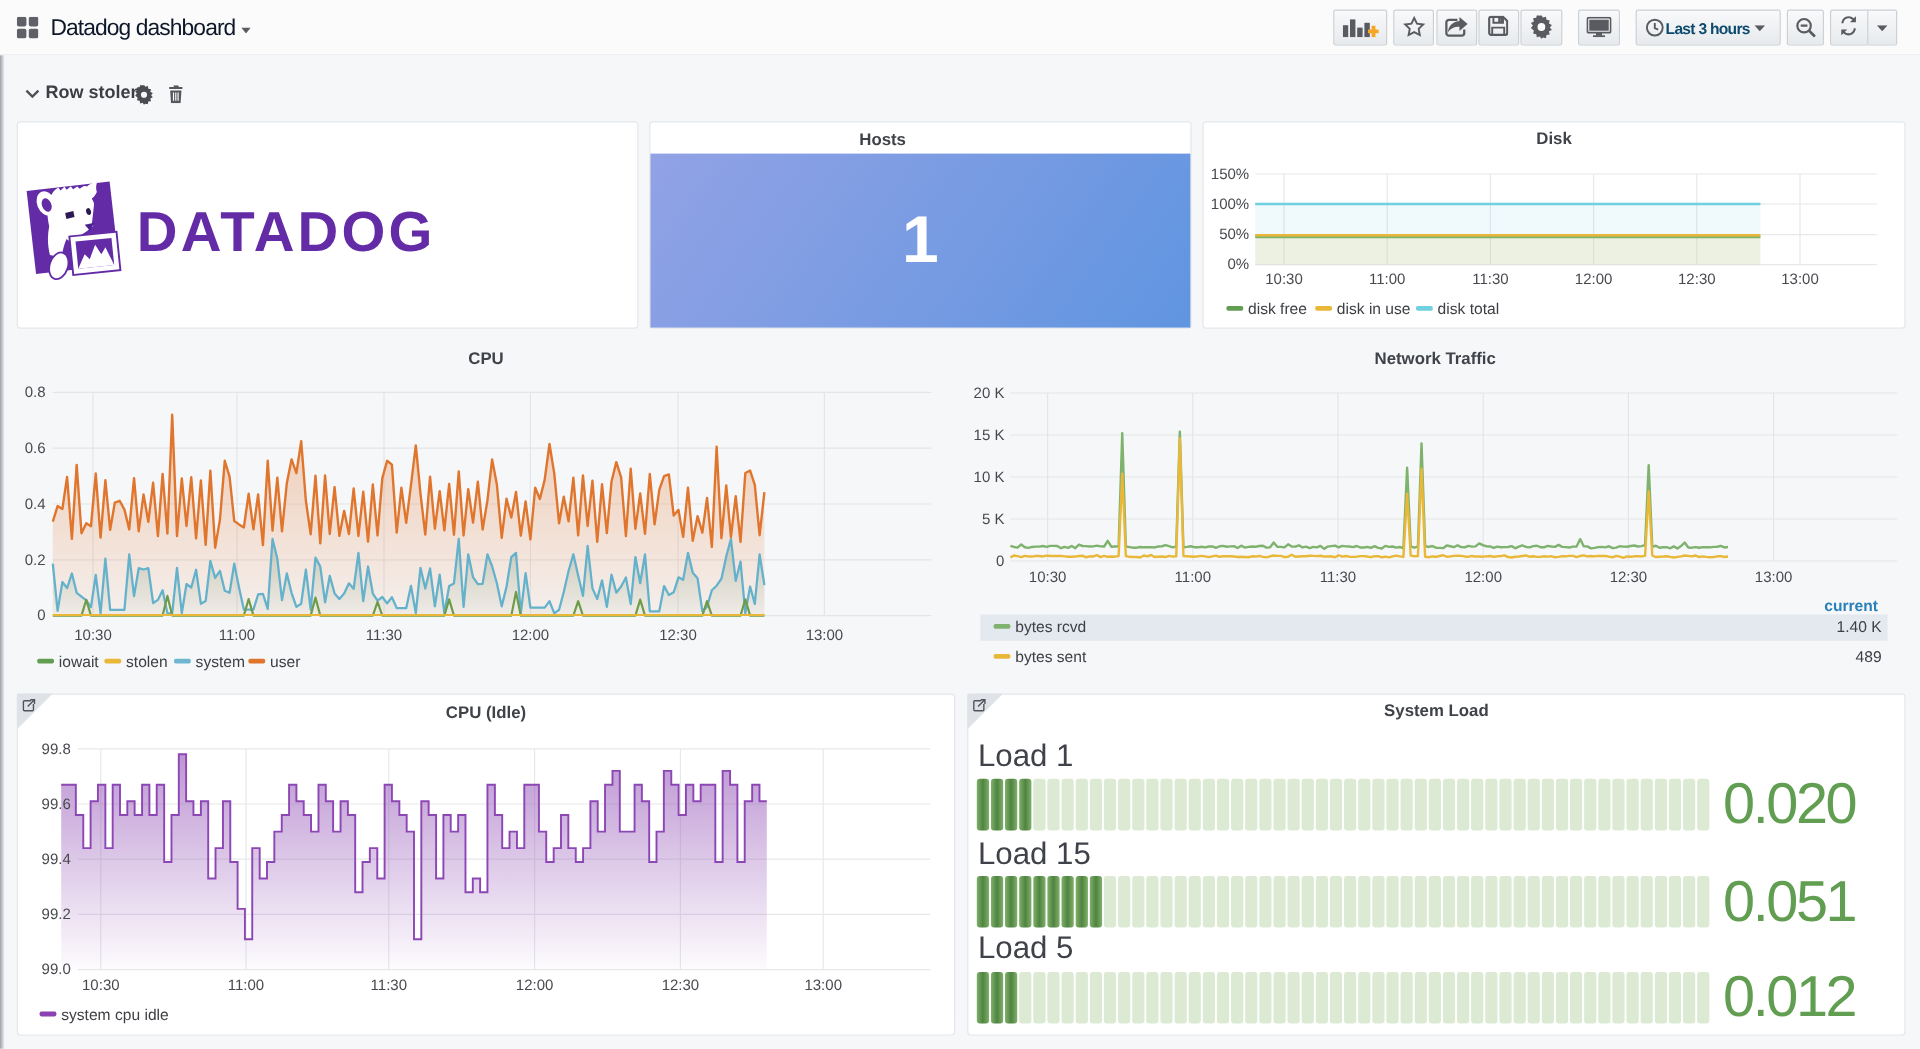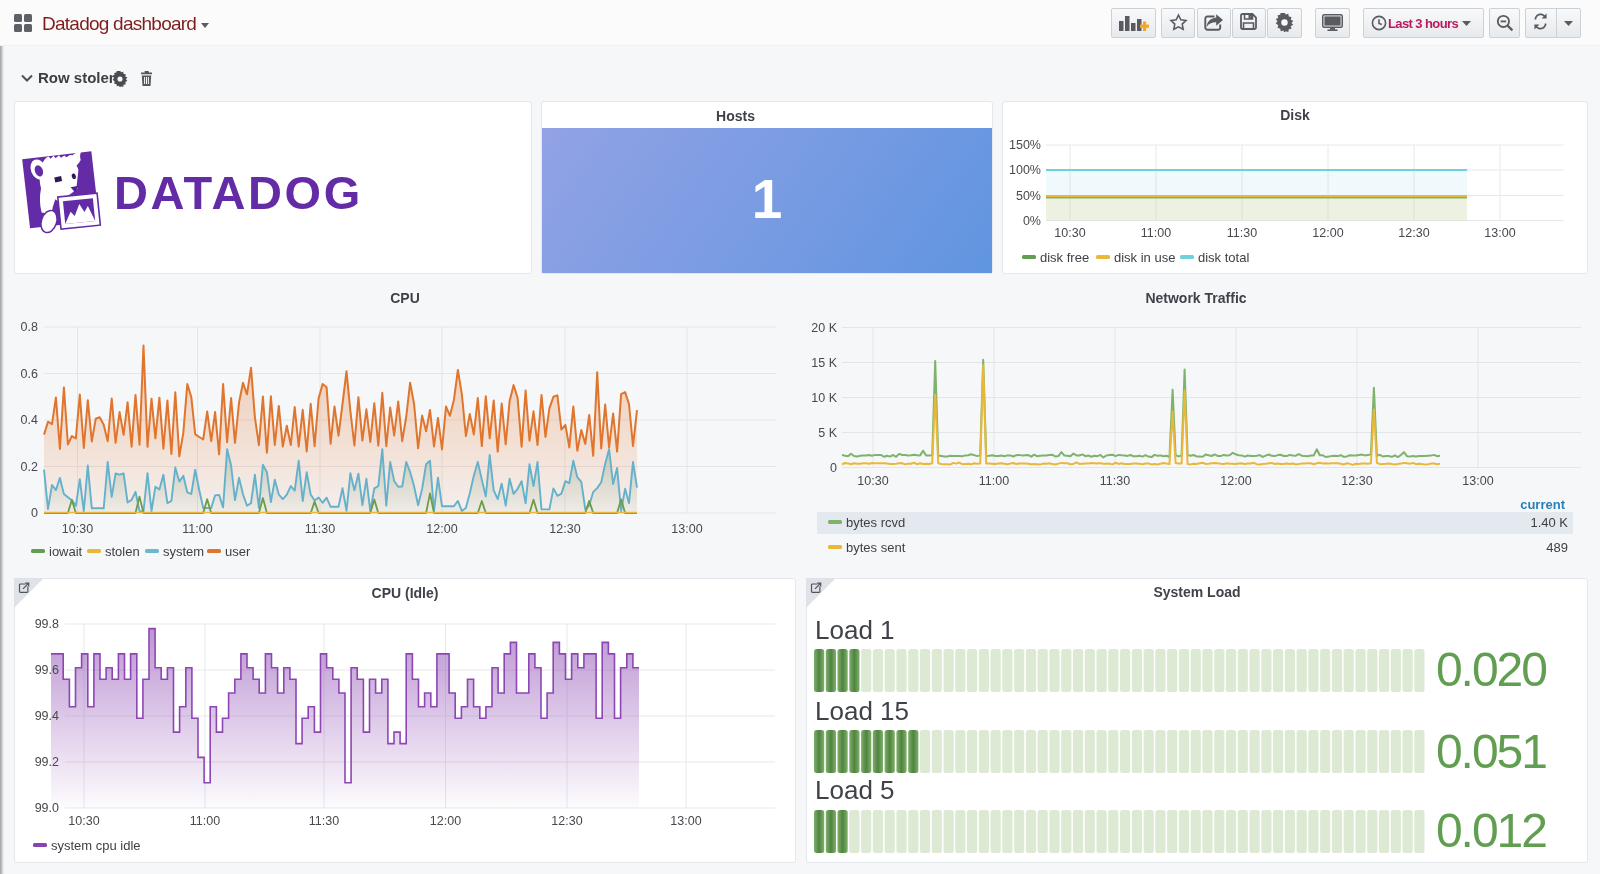--- a/index.html
+++ b/index.html
@@ -14,21 +14,21 @@
 
 <div style="position:absolute;left:0;top:0;width:1600px;height:46px;background:#fbfbfc;border-bottom:1px solid #eef0f2;"></div>
 <svg style="position:absolute;left:14px;top:14px" width="18" height="18" viewBox="0 0 18 18">
   <g fill="#606168">
         <rect x="0" y="0" width="8" height="8" rx="1.5"></rect>
         <rect x="10" y="0" width="8" height="8" rx="1.5"></rect>
         <rect x="0" y="10" width="8" height="8" rx="1.5"></rect>
         <rect x="10" y="10" width="8" height="8" rx="1.5"></rect>
       </g>
 </svg>
-<div style="position:absolute;left:42px;top:13px;font-size:19px;letter-spacing:-0.75px;color:#7f1d1d;">Datadog dashboard</div>
+<div style="position:absolute;left:42px;top:13px;font-size:19px;letter-spacing:-0.75px;color:#0f172a;">Datadog dashboard</div>
 <svg style="position:absolute;left:201px;top:23px" width="8" height="5">
       <polygon points="0,0 8,0 4,5" fill="#5a5c62"></polygon>
     </svg>
 
 <div class="navbtn" style="left:1111px;width:45px;"></div>
 <svg style="position:absolute;left:1119px;top:16px" width="30" height="15" viewBox="0 0 30 15">
   <g fill="#595b60">
         <rect x="0" y="5" width="4.5" height="10"></rect>
         <rect x="6" y="0" width="4.5" height="15"></rect>
         <rect x="12" y="7" width="4.5" height="8"></rect>
@@ -64,21 +64,21 @@
       <rect x="2.4" y="2.4" width="16.2" height="9.2" fill="#595b60"></rect>
       <rect x="8" y="13.5" width="5" height="2.2" fill="#595b60"></rect>
       <rect x="5.5" y="15.4" width="10" height="1.6" fill="#595b60"></rect>
     </svg>
 
 <div class="navbtn" style="left:1363px;width:121px;"></div>
 <svg style="position:absolute;left:1371px;top:15px" width="16" height="16" viewBox="0 0 16 16">
       <circle cx="8" cy="8" r="6.6" fill="none" stroke="#595b60" stroke-width="1.6"></circle>
       <path d="M8 4.2 V8.4 L10.8 9.6" fill="none" stroke="#595b60" stroke-width="1.6"></path>
     </svg>
-<div style="position:absolute;left:1388px;top:16px;font-size:13px;font-weight:bold;color:#be185d;letter-spacing:-0.6px;">Last 3 hours</div>
+<div style="position:absolute;left:1388px;top:16px;font-size:13px;font-weight:bold;color:#0c4a6e;letter-spacing:-0.6px;">Last 3 hours</div>
 <svg style="position:absolute;left:1462px;top:21px" width="9" height="5">
       <polygon points="0,0 9,0 4.5,5" fill="#595b60"></polygon>
     </svg>
 
 <div class="navbtn" style="left:1489px;width:31px;"></div>
 <svg style="position:absolute;left:1496px;top:14px" width="18" height="18" viewBox="0 0 18 18">
       <circle cx="7.4" cy="7.4" r="5.6" fill="none" stroke="#595b60" stroke-width="1.8"></circle>
       <line x1="4.6" y1="7.4" x2="10.2" y2="7.4" stroke="#595b60" stroke-width="1.8"></line>
       <line x1="11.6" y1="11.6" x2="16.4" y2="16.4" stroke="#595b60" stroke-width="2.2"></line>
     </svg>

